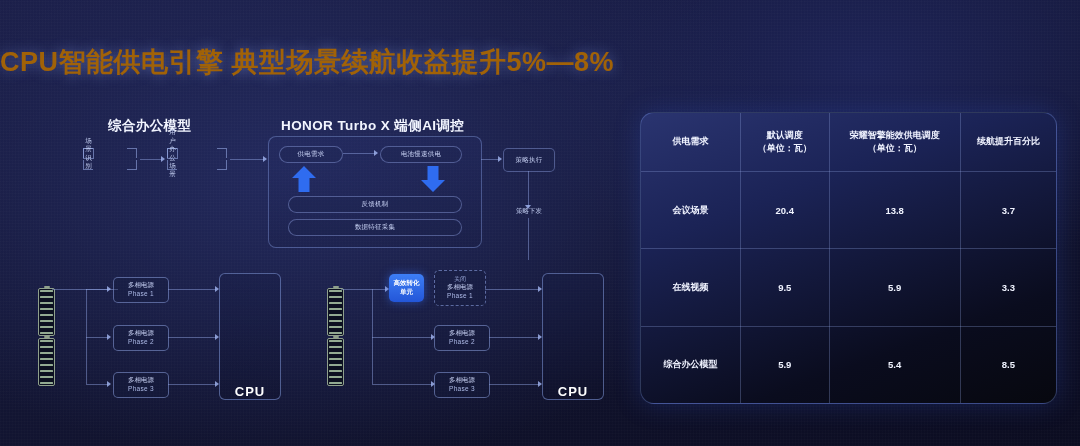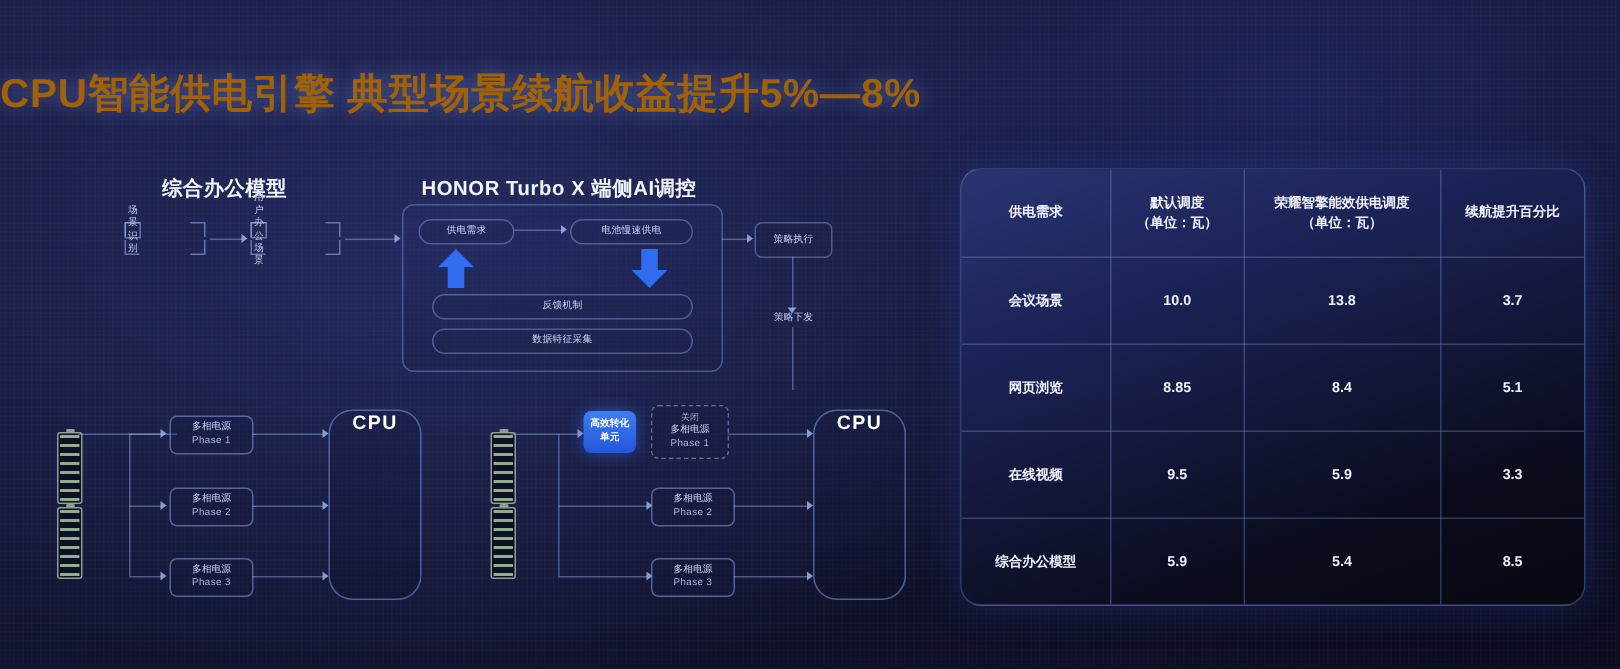--- a/index.html
+++ b/index.html
@@ -47,22 +47,22 @@
   .arrowR{position:absolute;width:0;height:0;border-left:4px solid rgba(165,185,245,.8);
     border-top:3px solid transparent;border-bottom:3px solid transparent;}
   .arrowD{position:absolute;width:0;height:0;border-top:4px solid rgba(165,185,245,.8);
     border-left:3px solid transparent;border-right:3px solid transparent;}
 
   .turbo-panel{position:absolute;left:268px;top:136px;width:212px;height:110px;
     border:1px solid rgba(140,165,235,.40);border-radius:8px;
     background:linear-gradient(180deg,rgba(38,46,104,.30),rgba(22,26,62,.18));}
 
   .cpu{
-    position:absolute;border:1px solid rgba(140,165,235,.5);border-radius:16px;
-    display:flex;align-items:flex-start;justify-content:center;
+    position:absolute;border:1px solid rgba(140,165,235,.5);border-radius:6px;
+    display:flex;align-items:flex-end;justify-content:center;
     font-size:13px;font-weight:bold;color:#fff;letter-spacing:1px;
     background:linear-gradient(180deg,rgba(24,30,70,.35),rgba(12,14,36,.25));
   }
   .phase{
     position:absolute;border:1px solid rgba(150,172,238,.5);border-radius:5px;
     display:flex;flex-direction:column;align-items:center;justify-content:center;
     font-size:6.5px;color:#cbd5f7;line-height:1.35;
     background:rgba(20,25,60,.3);
   }
   .phase .en{font-size:6.5px;color:#aebbe8;letter-spacing:.3px;}
@@ -295,29 +295,23 @@
           <div>（单位：瓦）</div>
         </th>
         <th class="c4">
           <div>续航提升百分比</div>
         </th>
       </tr>
     </thead>
     <tbody>
       <tr>
         <td class="scene">会议场景</td>
-        <td>10.0</td>
+        <td>20.4</td>
         <td>13.8</td>
         <td>3.7</td>
-      </tr>
-      <tr>
-        <td class="scene">网页浏览</td>
-        <td>8.85</td>
-        <td>8.4</td>
-        <td>5.1</td>
       </tr>
       <tr>
         <td class="scene">在线视频</td>
         <td>9.5</td>
         <td>5.9</td>
         <td>3.3</td>
       </tr>
       <tr>
         <td class="scene">综合办公模型</td>
         <td>5.9</td>

